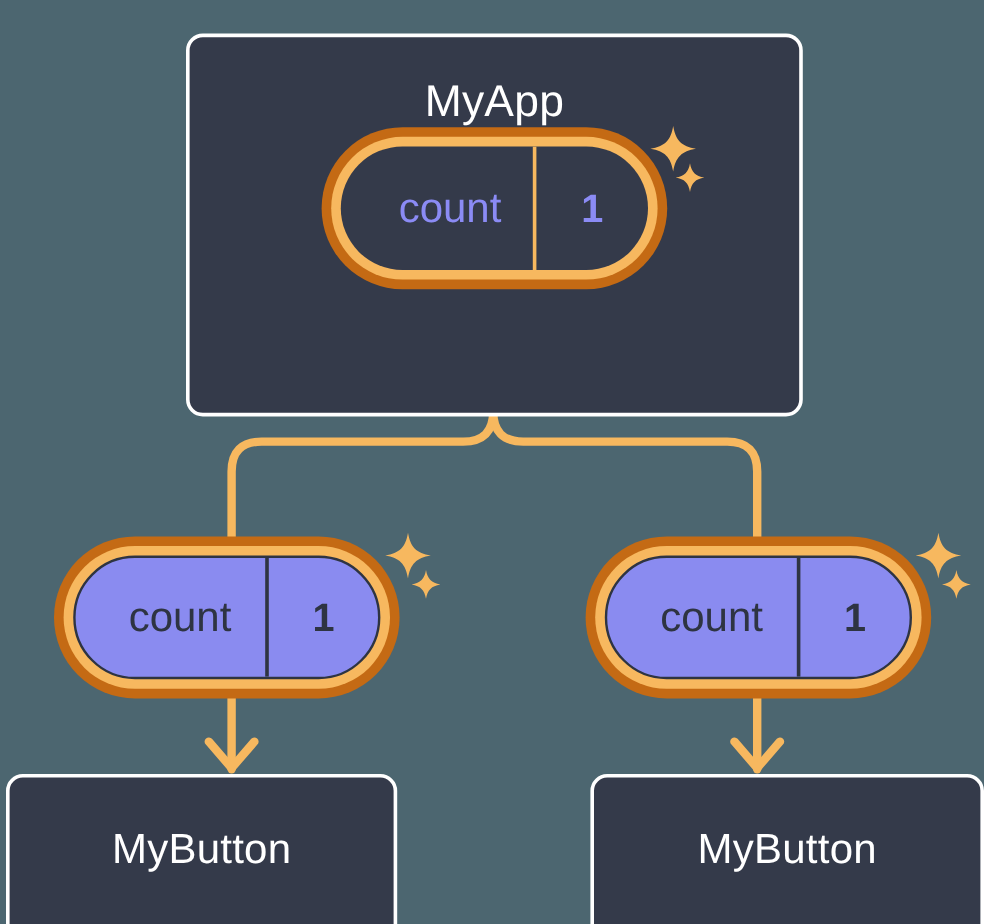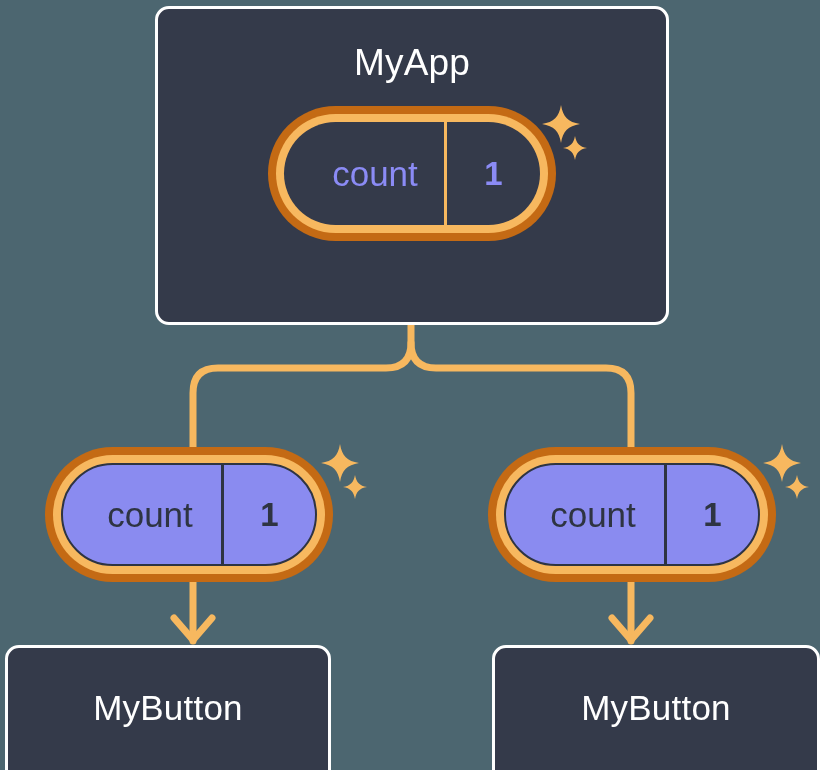--- a/index.html
+++ b/index.html
@@ -45,21 +45,21 @@
     color: #ffffff;
     text-align: center;
     font-weight: 400;
     letter-spacing: 0.2px;
     white-space: nowrap;
   }
 
   
   #app-card {
     left: 155px;
-    top: 6px;
+    top: 28px;
     width: 514px;
     height: 319px;
   }
   #app-card .card-title {
     font-size: 37px;
     margin-top: 33px;
   }
 
   
   .button-card {

